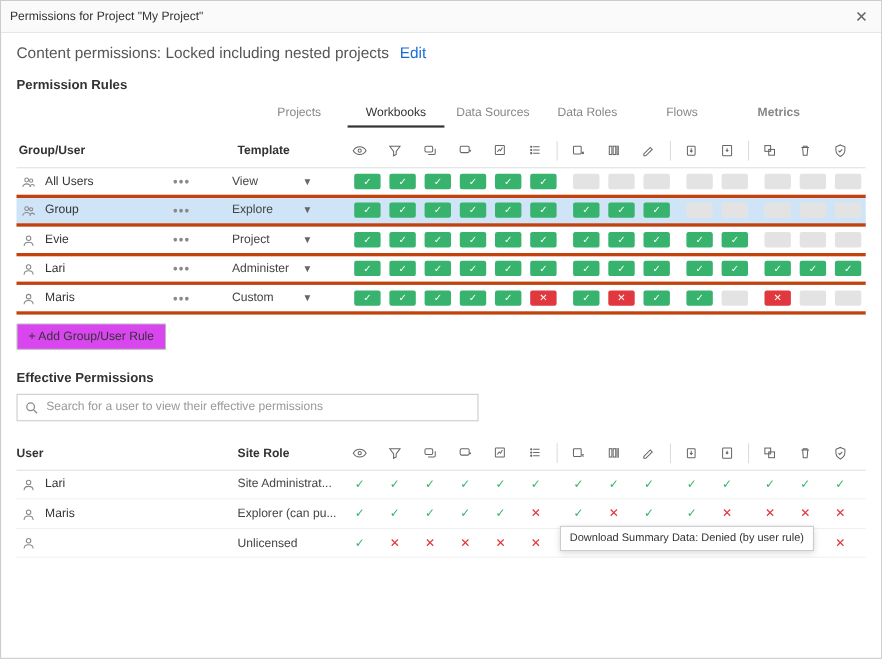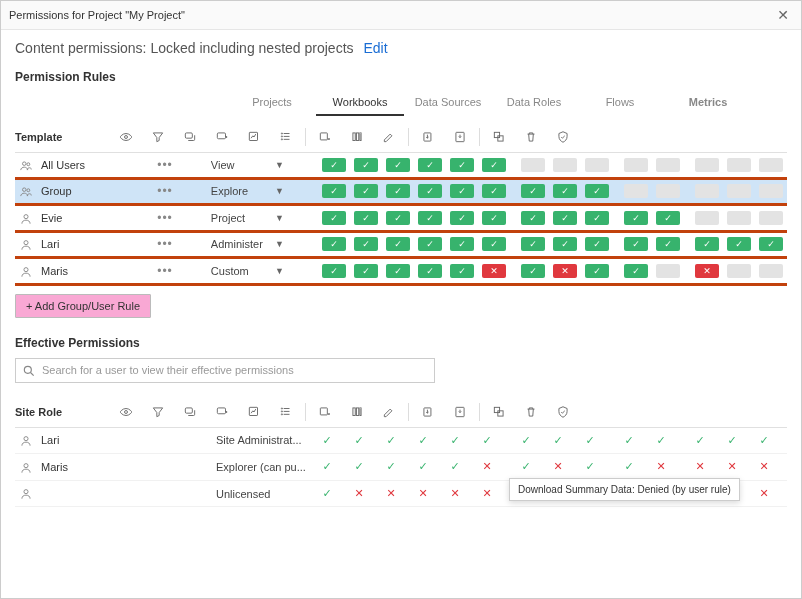--- a/index.html
+++ b/index.html
@@ -31,21 +31,21 @@
 .tmpl-cell { width: 95px; display: flex; align-items: center; font-size: 11px; color: #444; }
 .tmpl-txt { flex: 1; white-space: nowrap; overflow: hidden; text-overflow: ellipsis; }
 .caret { color: #666; font-size: 9px; padding: 0 6px; cursor: pointer; }
 .capcells { display: flex; align-items: center; flex: 1; }
 .cap { width: 32px; display: flex; align-items: center; justify-content: center; }
 .cap .pill { width: 24px; height: 14px; border-radius: 2px; display: flex; align-items: center; justify-content: center; font-size: 9px; color: #fff; }
 .pill.allow { background: #37b36d; }
 .pill.deny { background: #e0383e; }
 .pill.unset { background: #e3e3e3; }
 .capgap { width: 7px; }
-.add-btn { margin-top: 8px; border: 1px solid #bbb; background: #f9a8d4; padding: 5px 10px; font-size: 11px; color: #333; cursor: pointer; border-radius: 1px; }
+.add-btn { margin-top: 8px; border: 1px solid #bbb; background: #d946ef; padding: 5px 10px; font-size: 11px; color: #333; cursor: pointer; border-radius: 1px; }
 .eff-title { font-size: 12px; font-weight: 600; margin-top: 18px; margin-bottom: 8px; }
 .search-wrap { border: 1px solid #ccc; width: 420px; display: flex; align-items: center; padding: 4px 6px; margin-bottom: 14px; }
 .search-wrap .mag { color: #888; margin-right: 6px; font-size: 12px; }
 .search-wrap input { border: none; outline: none; flex: 1; font-size: 11px; color: #333; }
 .search-wrap input::placeholder { color: #999; }
 .eff-head { display: flex; align-items: center; border-bottom: 1px solid #e0e0e0; padding: 6px 0; }
 .eff-name { width: 201px; font-size: 11px; font-weight: 600; }
 .eff-role { width: 95px; font-size: 11px; font-weight: 600; }
 .erow { display: flex; align-items: center; padding: 5px 0; border-bottom: 1px solid #f1f1f1; min-height: 24px; }
 .echeck { width: 32px; text-align: center; font-size: 11px; }
@@ -72,20 +72,21 @@
     <div class="tabs" id="tabs">
         <div class="tab pj">Projects</div>
         <div class="tab wb active">Workbooks</div>
         <div class="tab ds">Data Sources</div>
         <div class="tab dr">Data Roles</div>
         <div class="tab fl">Flows</div>
         <div class="tab mt">Metrics</div>
       </div>
 
     <div class="grid-head">
+      <div class="col-name">Group/User</div>
       <div class="col-template">Template</div>
       <div class="caps" id="cap-icons">
           <div class="cap-icon"><svg class="ico" viewBox="0 0 24 24" fill="none" stroke="currentColor" stroke-width="1.6">
               <path d="M2 12s3.5-6 10-6 10 6 10 6-3.5 6-10 6S2 12 2 12z"></path>
               <circle cx="12" cy="12" r="2.5"></circle>
             </svg></div>
           <div class="cap-icon"><svg class="ico" viewBox="0 0 24 24" fill="none" stroke="currentColor" stroke-width="1.6">
               <path d="M4 5h16l-6 8v5l-4 2v-7z"></path>
             </svg></div>
           <div class="cap-icon"><svg class="ico" viewBox="0 0 24 24" fill="none" stroke="currentColor" stroke-width="1.6">
@@ -462,20 +463,21 @@
       <span class="mag">
         <svg class="ico" viewBox="0 0 24 24" fill="none" stroke="currentColor" stroke-width="2">
             <circle cx="10" cy="10" r="6"></circle>
             <line x1="15" y1="15" x2="20" y2="20"></line>
           </svg>
       </span>
       <input type="text" placeholder="Search for a user to view their effective permissions" style="">
     </div>
 
     <div class="eff-head">
+      <div class="eff-name">User</div>
       <div class="eff-role">Site Role</div>
       <div class="caps" id="ecap-icons">
           <div class="cap-icon"><svg class="ico" viewBox="0 0 24 24" fill="none" stroke="currentColor" stroke-width="1.6">
               <path d="M2 12s3.5-6 10-6 10 6 10 6-3.5 6-10 6S2 12 2 12z"></path>
               <circle cx="12" cy="12" r="2.5"></circle>
             </svg></div>
           <div class="cap-icon"><svg class="ico" viewBox="0 0 24 24" fill="none" stroke="currentColor" stroke-width="1.6">
               <path d="M4 5h16l-6 8v5l-4 2v-7z"></path>
             </svg></div>
           <div class="cap-icon"><svg class="ico" viewBox="0 0 24 24" fill="none" stroke="currentColor" stroke-width="1.6">

